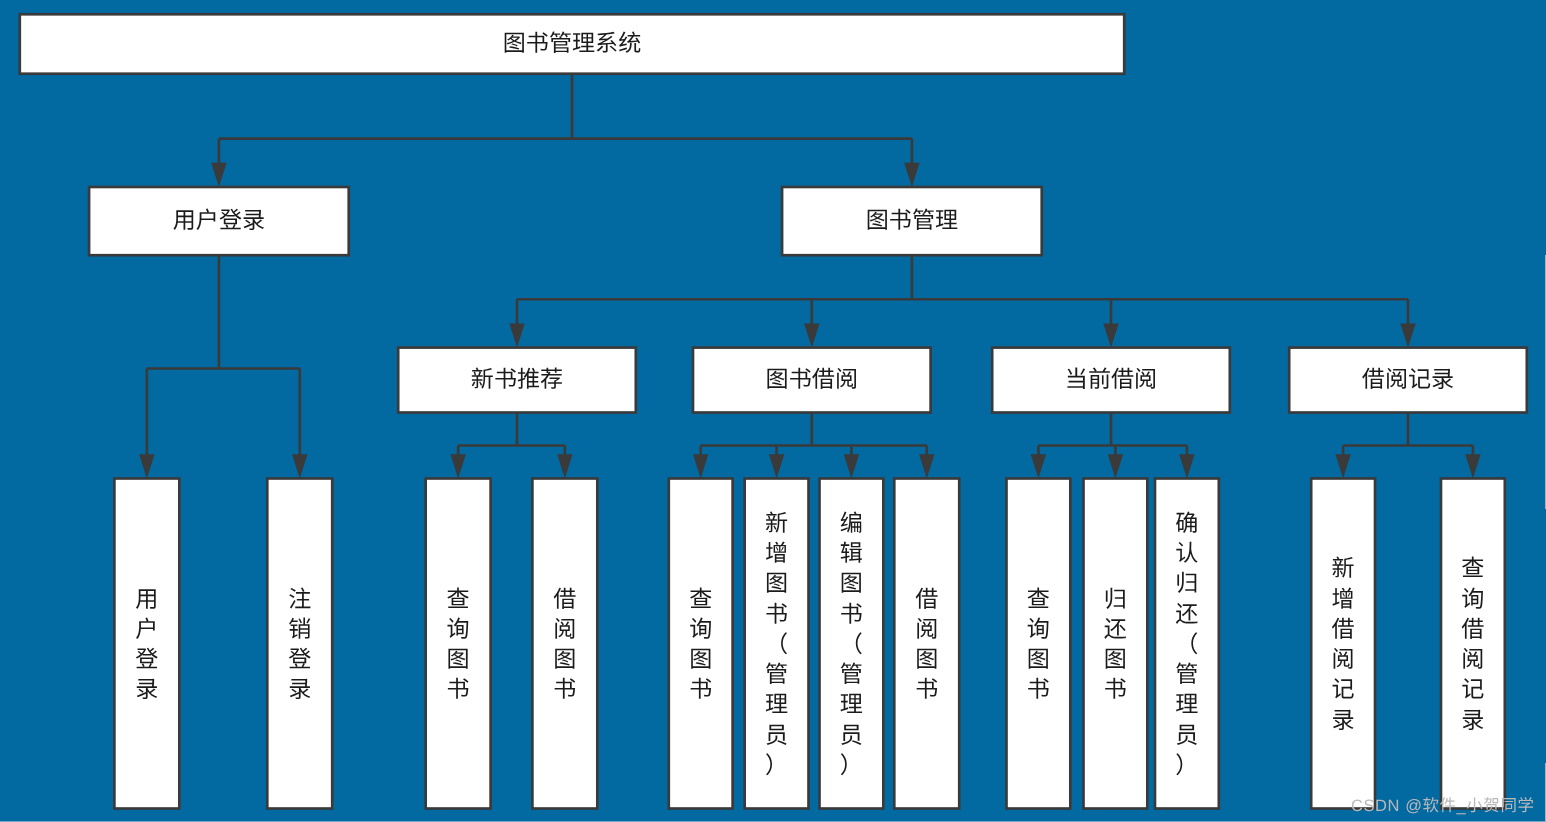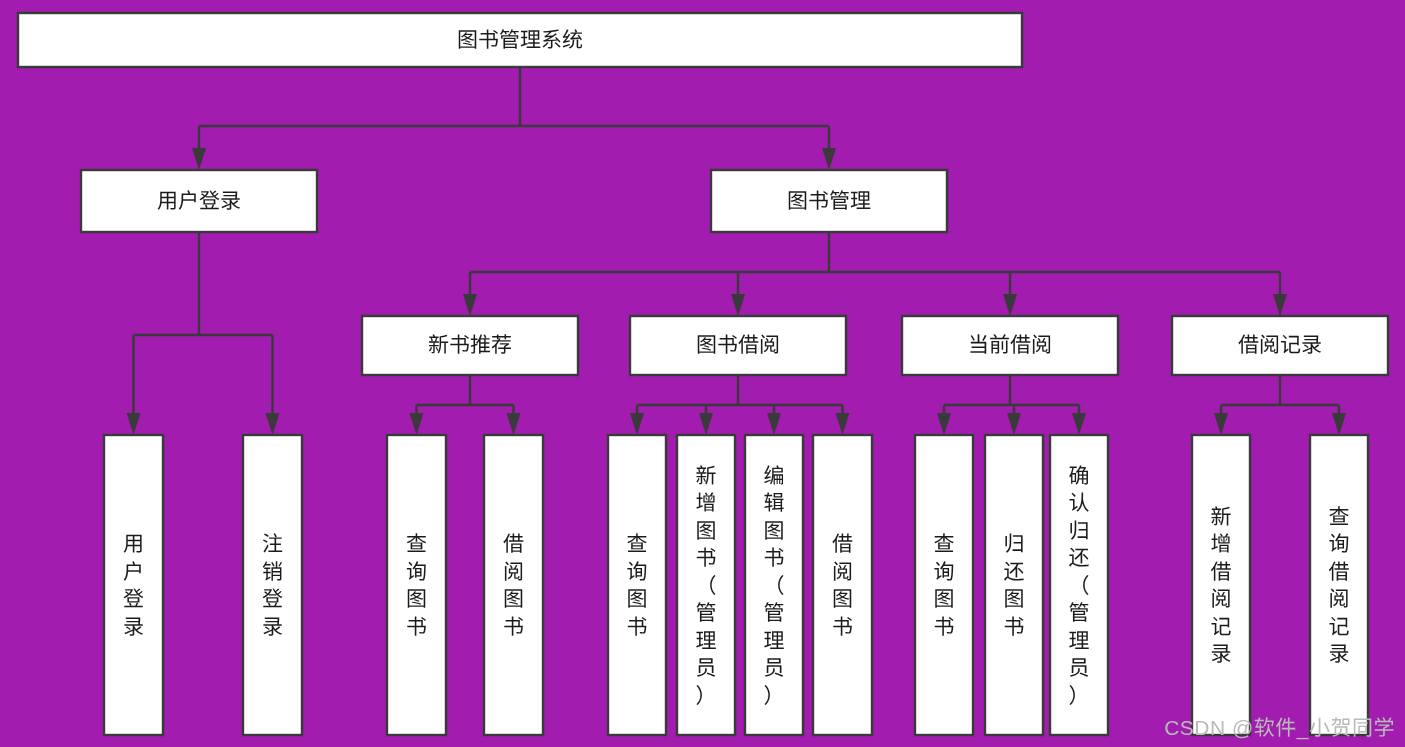--- a/index.html
+++ b/index.html
@@ -8,21 +8,21 @@
     padding: 0;
     background: #ffffff;
   }
   body {
     font-family: "Liberation Sans", "DejaVu Sans", sans-serif;
   }
   #diagram-root {
     position: relative;
     width: 1405px;
     height: 747px;
-    background: #a21caf;
+    background: #0369a1;
     overflow: hidden;
     text-decoration: underline;
   }
   svg#tree-svg {
     position: absolute;
     left: 0;
     top: 0;
     width: 1405px;
     height: 747px;
     display: block;
@@ -53,21 +53,21 @@
     font-family: "Liberation Sans", "DejaVu Sans", sans-serif;
     font-size: 21px;
     fill: #1b1b1b;
     text-anchor: middle;
   }
   .watermark {
     position: absolute;
     right: 10px;
     bottom: 6px;
     font-family: "Liberation Sans", "DejaVu Sans", sans-serif;
-    font-size: 21px;
+    font-size: 15px;
     color: #b9b9b9;
     white-space: nowrap;
     letter-spacing: 0.5px;
     user-select: none;
   }
 </style>
 </head>
 <body>
 
 <div id="diagram-root">

